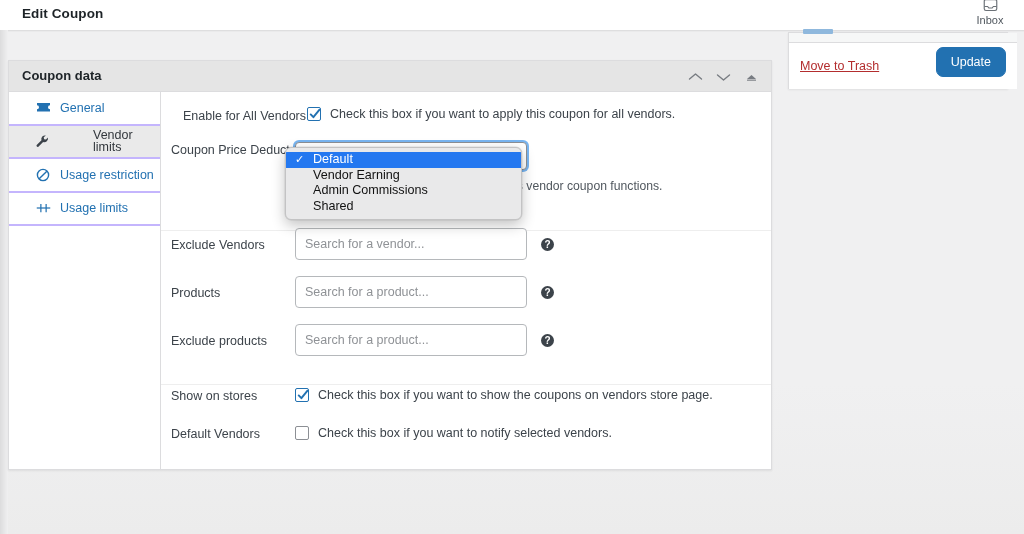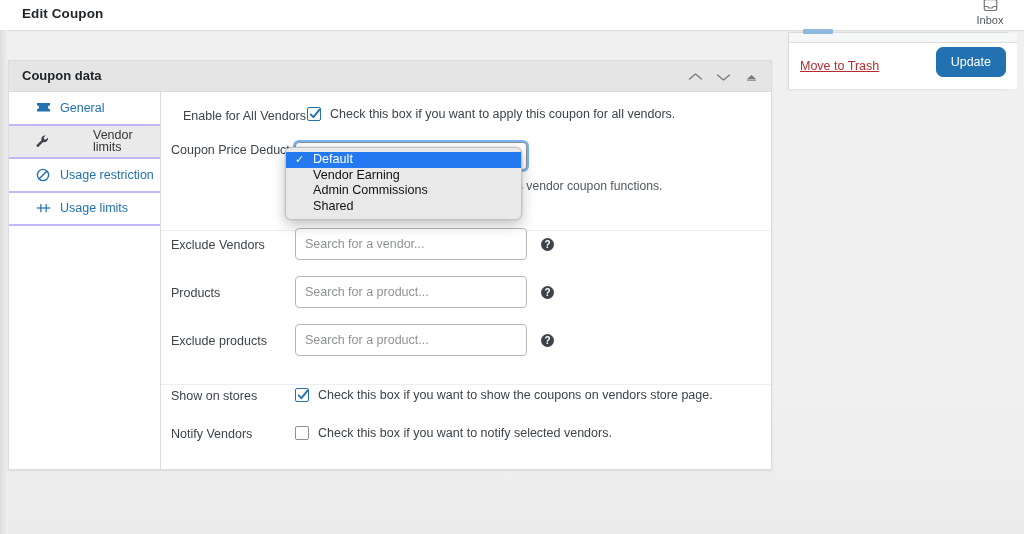--- a/index.html
+++ b/index.html
@@ -463,21 +463,21 @@
             <span class="cbx">
               <svg class="tick" viewBox="0 0 12 14">
                 <path d="M1.7 7.4 L4.4 10.2 L10.3 2.8" fill="none" stroke="#2271b1" stroke-width="1.9" stroke-linecap="round" stroke-linejoin="round"></path>
               </svg>
             </span>
             <span class="cbx-text">Check this box if you want to show the coupons on vendors store page.</span>
           </div>
         </div>
 
         <div class="field-row" style="margin-top:22px">
-          <div class="field-label">Notify Vendors</div>
+          <div class="field-label">Default Vendors</div>
           <div class="field-ctl">
             <span class="cbx unchecked"></span>
             <span class="cbx-text">Check this box if you want to notify selected vendors.</span>
           </div>
         </div>
 
       </div>
     </div>
   </div>
 

